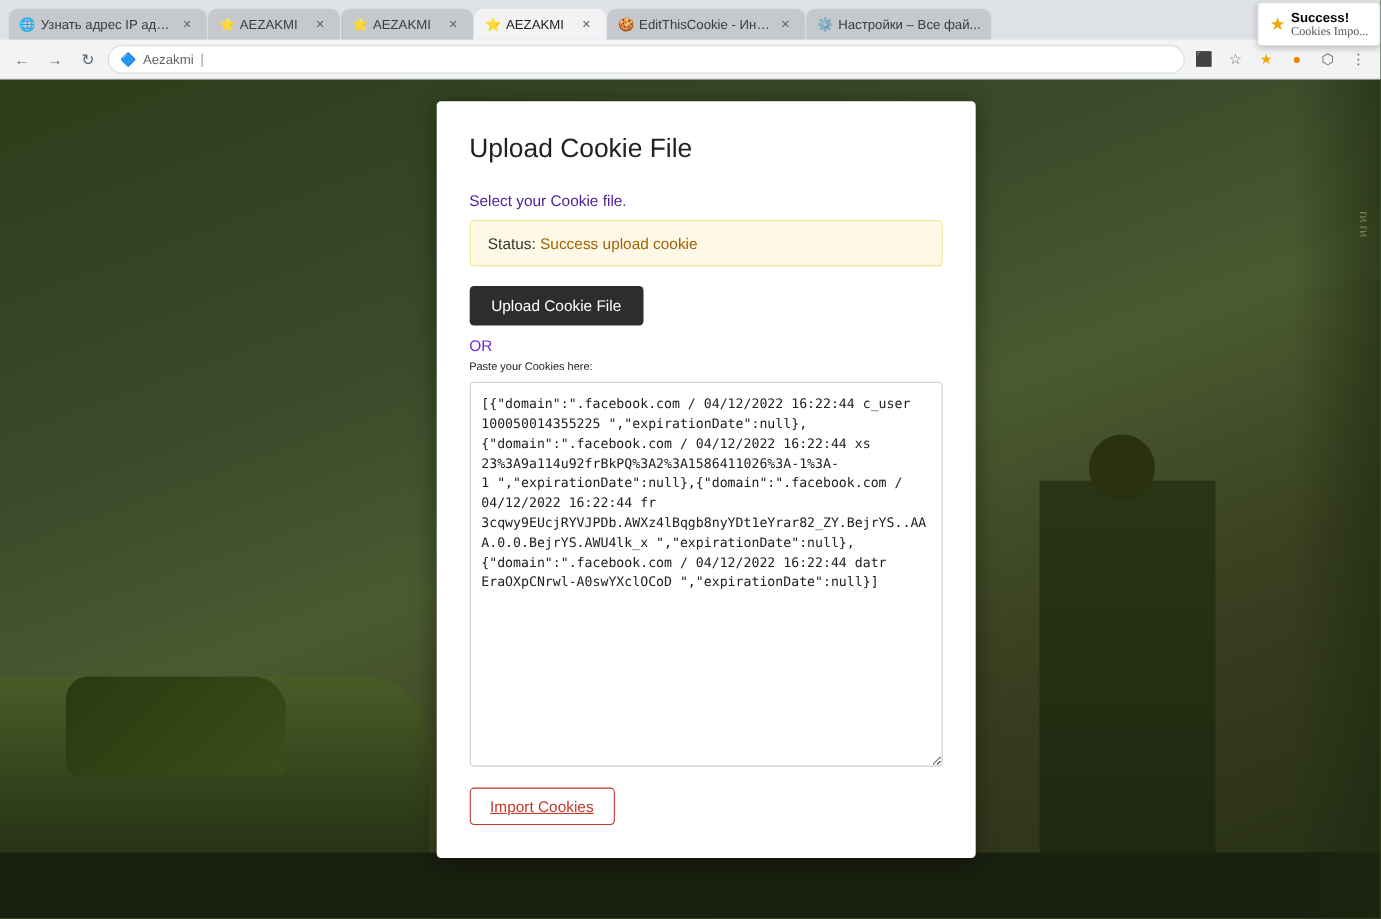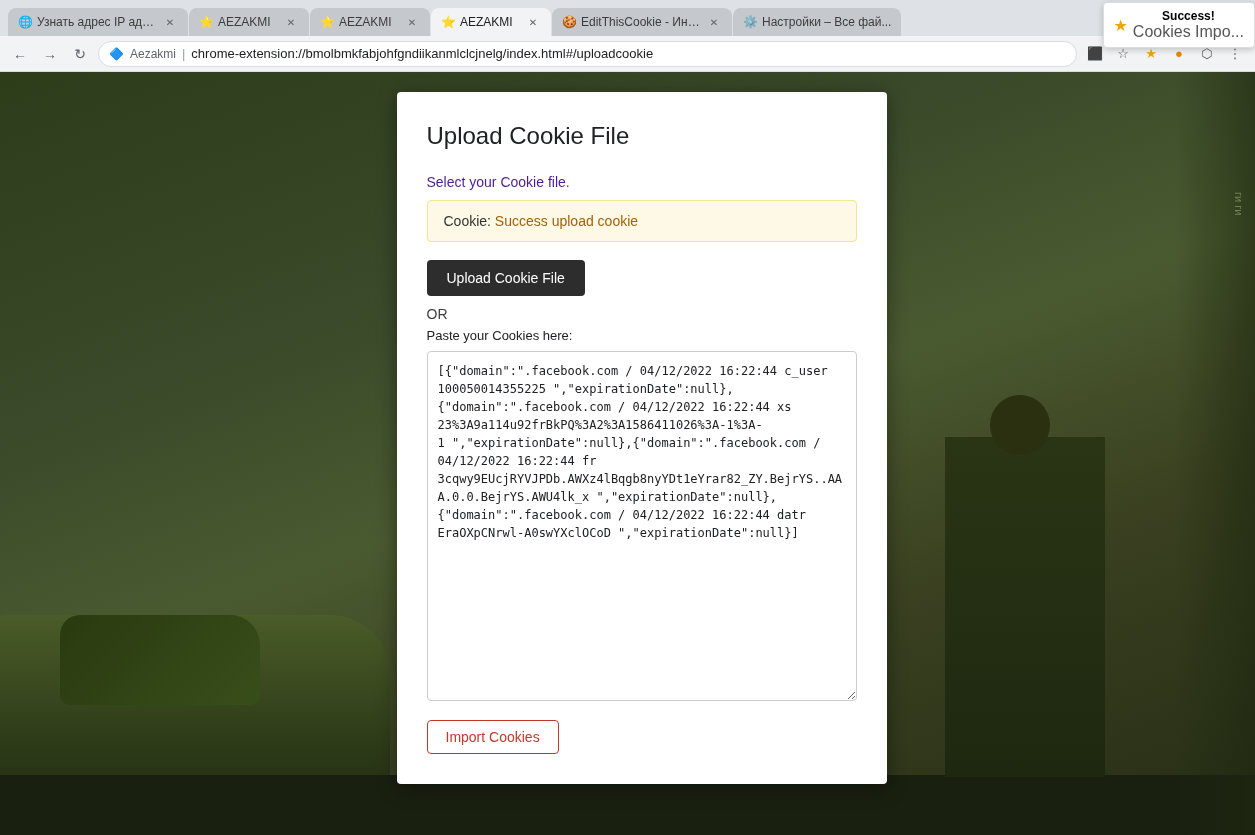--- a/index.html
+++ b/index.html
@@ -100,26 +100,26 @@
     }
 
     .notif-star {
       color: #f0a500;
       font-size: 16px;
     }
 
     .notif-text-title {
       font-weight: bold;
       font-size: 12px;
-      text-align: center;
     }
 
     .notif-text-sub {
-      font-size: 16px;
+      font-size: 11px;
       color: #555;
+      font-family: Liberation Serif, serif;
     }
 
     
     .address-bar {
       display: flex;
       align-items: center;
       height: 36px;
       padding: 0 8px;
       background: #f1f3f4;
       gap: 6px;
@@ -262,26 +262,26 @@
       border-radius: 4px;
       padding: 10px 20px;
       font-size: 14px;
       cursor: pointer;
       display: block;
       margin-bottom: 10px;
     }
 
     .or-text {
       font-size: 14px;
-      color: #404040;
+      color: #6d28d9;
       margin-bottom: 6px;
     }
 
     .paste-label {
-      font-size: 13px;
+      font-size: 10px;
       color: #202124;
       margin-bottom: 8px;
     }
 
     .cookie-textarea {
       width: 100%;
       height: 350px;
       border: 1px solid #ccc;
       border-radius: 4px;
       padding: 10px;
@@ -294,20 +294,21 @@
     }
 
     .import-btn {
       background: transparent;
       color: #c0392b;
       border: 1px solid #c0392b;
       border-radius: 4px;
       padding: 8px 18px;
       font-size: 14px;
       cursor: pointer;
+      text-decoration: underline;
     }
 
     
     .fav-star { color: #f0a500; }
     .fav-globe { color: #5f6368; }
   </style>
 </head>
 <body>
 
 <div class="browser-frame">
@@ -360,21 +361,20 @@
 
   <div class="address-bar">
     <div class="nav-btn">←</div>
     <div class="nav-btn">→</div>
     <div class="nav-btn">↻</div>
 
     <div class="url-bar">
       <span class="url-icon">🔷</span>
       <span style="color:#5f6368; font-size:12px;">Aezakmi</span>
       <span style="color:#9aa0a6;">|</span>
-      <span class="url-text">chrome-extension://bmolbmkfabjohfgndiikanmlclcjnelg/index.html#/uploadcookie</span>
     </div>
 
     <div class="address-icons">
       <div class="addr-icon-btn">⬛</div>
       <div class="addr-icon-btn">☆</div>
       <div class="addr-icon-btn" style="color:#f0a500;">★</div>
       <div class="addr-icon-btn" style="color:#ea8600;">●</div>
       <div class="addr-icon-btn">⬡</div>
       <div class="addr-icon-btn">⋮</div>
     </div>
@@ -400,21 +400,21 @@
 
 <div class="modal-overlay">
   <div class="modal">
 
     <h1 class="modal-title">Upload Cookie File</h1>
 
     <p class="select-label">Select your Cookie file.</p>
 
     
     <div class="status-box">
-      <span class="status-label">Cookie:</span>
+      <span class="status-label">Status:</span>
       <span> </span>
       <span class="status-value">Success upload cookie</span>
     </div>
 
     
     <button class="upload-btn">Upload Cookie File</button>
 
     
     <p class="or-text">OR</p>
 

